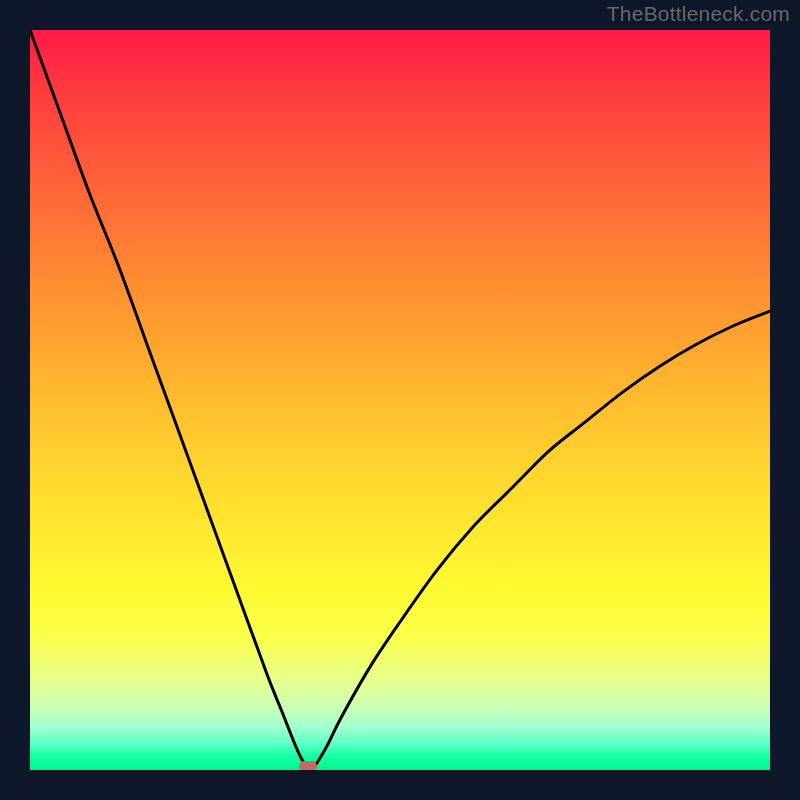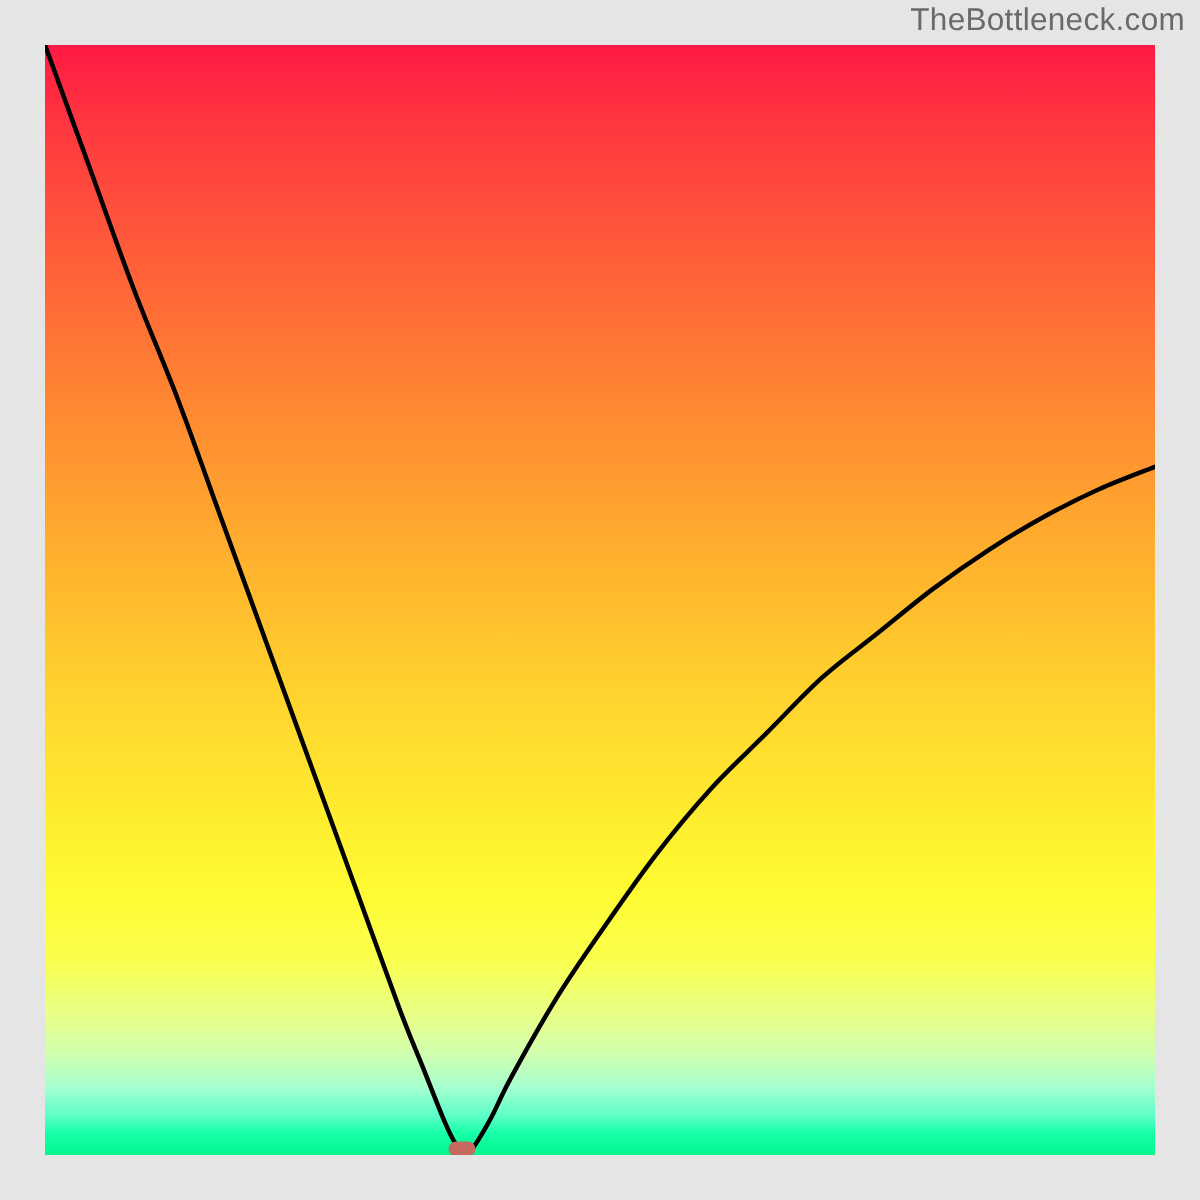--- a/index.html
+++ b/index.html
@@ -8,21 +8,21 @@
     width: 800px;
     height: 800px;
     overflow: hidden;
     background: #000;
     font-family: Arial, Helvetica, sans-serif;
   }
   .frame {
     position: relative;
     width: 800px;
     height: 800px;
-    background: #e5e5e5;
+    background: #0f172a;
   }
   .watermark {
     position: absolute;
     top: 2px;
     right: 10px;
     color: #6a6a6a;
     font-size: 21px;
     font-weight: 400;
     letter-spacing: 0.2px;
     z-index: 10;

